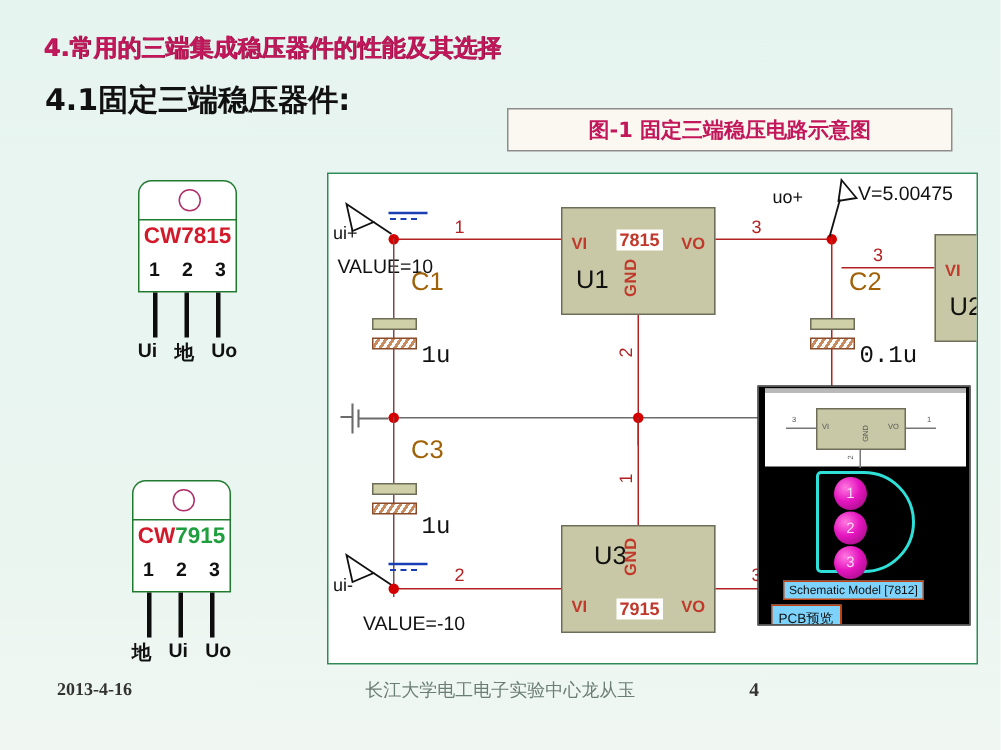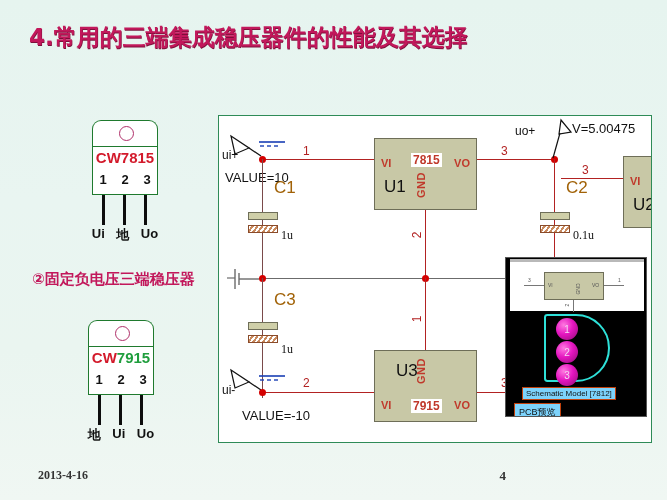--- a/index.html
+++ b/index.html
@@ -8,21 +8,21 @@
     font-family:"Liberation Sans","DejaVu Sans",sans-serif;
     background:linear-gradient(180deg,#e6f4ef 0%,#e9f5f1 40%,#eaf5f0 70%,#f0f7f3 100%);
     position:relative;
   }
   .slide{position:absolute;inset:0;}
 
   
   .title-main{
     position:absolute;left:29px;top:22px;
     font-family:"DejaVu Sans","Liberation Sans",sans-serif;
-    font-size:23px;font-weight:bold;color:#c2185b;
+    font-size:16px;font-weight:bold;color:#c2185b;
     letter-spacing:0px;white-space:nowrap;
     text-shadow:0.5px 0.5px 0 #7d0f3a;
   }
   .title-sub{
     position:absolute;left:30px;top:53px;
     font-family:"DejaVu Sans","Liberation Sans",sans-serif;
     font-size:20px;font-weight:bold;color:#111;
     white-space:nowrap;
   }
   .item-label{
@@ -119,22 +119,22 @@
   .pinno{position:absolute;font-family:"Liberation Sans",sans-serif;
     font-size:12px;color:#b22222;}
   .pinno.rot{transform:rotate(-90deg);transform-origin:center;}
 
   .cap{position:absolute;width:30px;}
   .cap .plate{width:30px;height:8px;background:#cfcfa8;border:1px solid #6e6e58;box-sizing:border-box;}
   .cap .hatch{width:30px;height:8px;margin-top:5px;border:1px solid #8a4b2a;box-sizing:border-box;
     background:repeating-linear-gradient(125deg,#ffffff 0 2px,#c98a5e 2px 4px);}
   .cap-name{position:absolute;font-family:"Liberation Sans",sans-serif;
     font-size:17px;color:#a16207;}
-  .cap-val{position:absolute;font-family:Liberation Serif, serif;
-    font-size:12px;color:#111;}
+  .cap-val{position:absolute;font-family:Liberation Mono, monospace;
+    font-size:16px;color:#111;}
 
   .netlbl{position:absolute;font-family:"Liberation Sans",sans-serif;
     font-size:11px;color:#111;white-space:nowrap;}
   .valuelbl{position:absolute;font-family:"Liberation Sans",sans-serif;
     font-size:13px;color:#111;white-space:nowrap;}
   .measure{position:absolute;font-family:"Liberation Sans",sans-serif;
     font-size:13px;color:#111;white-space:nowrap;}
 
   .probe{position:absolute;}
   .gndsym{position:absolute;}
@@ -161,36 +161,37 @@
     display:flex;align-items:center;justify-content:center;
     font-family:"Liberation Sans",sans-serif;font-size:10px;color:#f3d6f0;}
   .outline{position:absolute;border:2px solid #2ee0d8;box-sizing:border-box;}
   .pcb-cap{
     position:absolute;background:#7dd3fc;color:#111;
     font-family:"Liberation Sans","DejaVu Sans",sans-serif;font-size:8px;
     padding:1px 3px;white-space:nowrap;border:1px solid #c2410c;
   }
 
   
-  .footer{position:absolute;bottom:0;left:0;width:550px;height:42px;}
+  .footer{position:absolute;bottom:16px;left:0;width:550px;height:42px;}
   .footer .date{position:absolute;left:38px;top:10px;
     font-family:"Liberation Serif","DejaVu Serif",serif;font-size:12px;font-weight:bold;color:#333;}
   .footer .center{position:absolute;left:0;top:10px;width:667px;text-align:center;
     font-family:"DejaVu Sans","Liberation Sans",sans-serif;font-size:12px;color:#6b7d77;}
   .footer .pageno{position:absolute;right:44px;top:10px;
     font-family:"Liberation Serif","DejaVu Serif",serif;font-size:13px;font-weight:bold;color:#333;}
 </style>
 </head>
 <body>
 
 <div class="slide">
 
   <div class="title-main">4.常用的三端集成稳压器件的性能及其选择</div>
-  <div class="item-label" id="item2">②固定负电压三端稳压器</div>
-
+  <div class="title-sub">4.1固定三端稳压器件:</div>
+
+  <div class="fig-caption">图-1 固定三端稳压电路示意图</div>
 
   <div class="pkg" id="pkg1">
     <div class="tab">
       <div class="hole"></div>
     </div>
     <div class="body"></div>
     <div class="part">
       <span class="cw">CW</span><span class="num-red">7815</span>
     </div>
     <div class="pins">
@@ -391,16 +392,17 @@
       <div class="pad" style="left:50px;top:106px;">3</div>
 
       <div class="pcb-cap" style="left:16px;top:129px;">Schematic Model [7812]</div>
       <div class="pcb-cap" style="left:8px;top:145px;font-size:9px;padding:2px 4px;">PCB预览</div>
     </div>
 
   </div>
 
   <div class="footer">
     <div class="date">2013-4-16</div>
+    <div class="center">长江大学电工电子实验中心龙从玉</div>
     <div class="pageno">4</div>
   </div>
 
 </div>
 
 </body></html>

